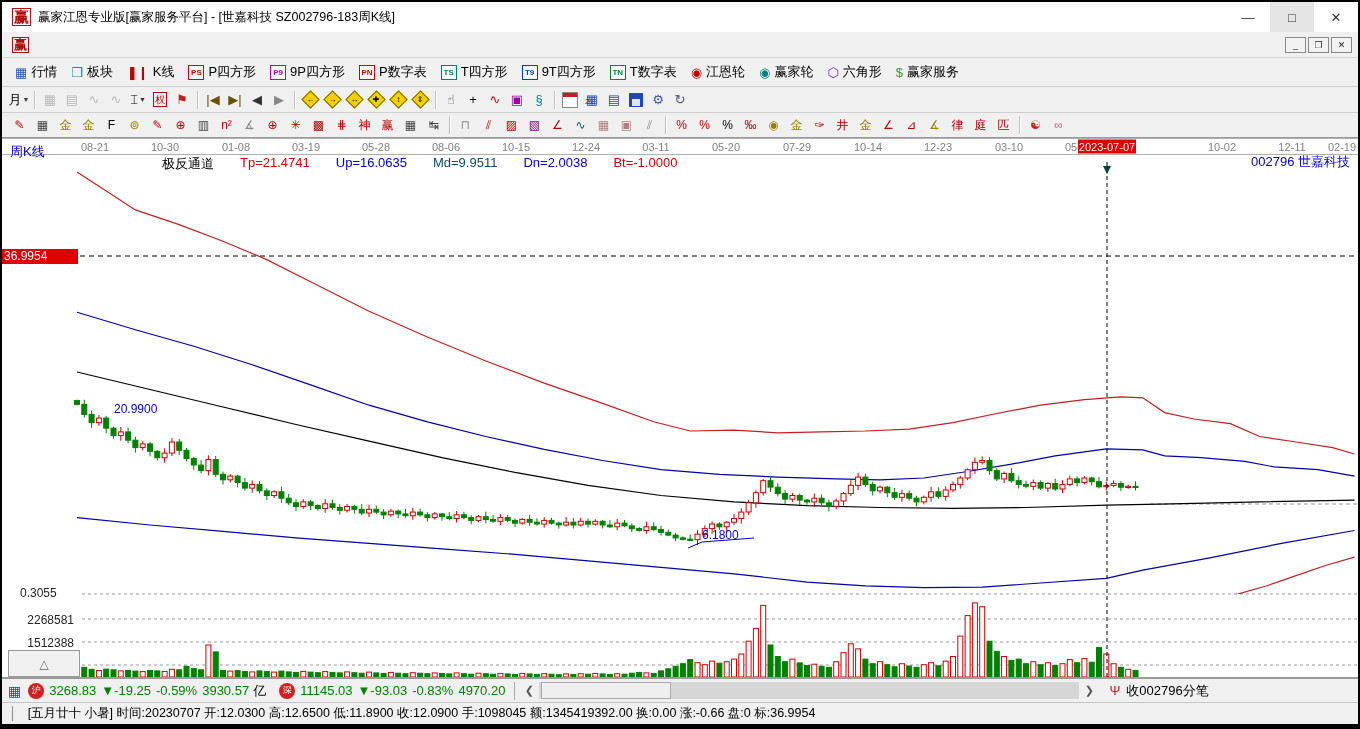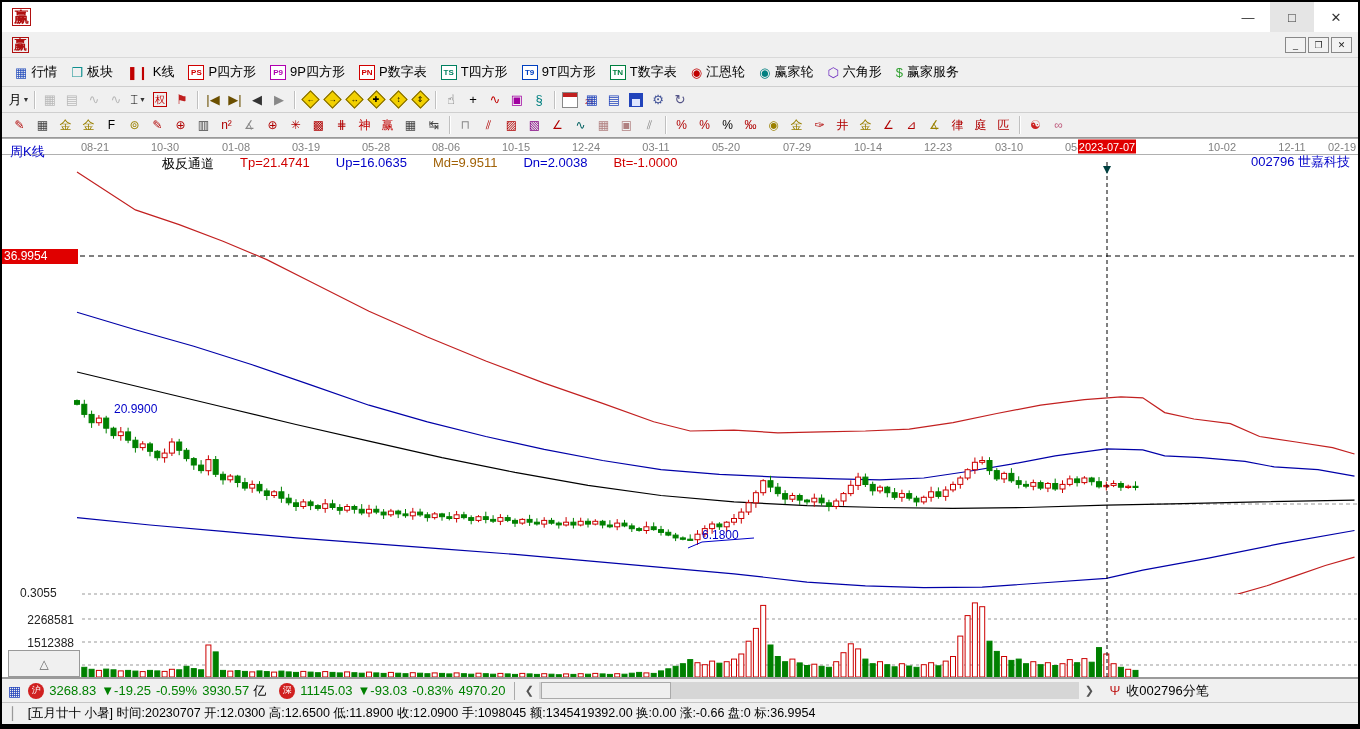--- a/index.html
+++ b/index.html
@@ -68,20 +68,21 @@
   #grip{color:#999;margin-right:6px;}
   #blackband{position:absolute;left:0;right:0;top:722px;height:7px;background:#000;}
 </style>
 </head>
 <body>
 
 <div id="win">
 
   <div class="row" id="titlebar">
     <span id="app-logo">赢</span>
+    <span id="title-text">赢家江恩专业版[赢家服务平台] - [世嘉科技  SZ002796-183周K线]</span>
     <div class="wbtns">
       <span class="wbtn">—</span>
       <span class="wbtn max">□</span>
       <span class="wbtn">✕</span>
     </div>
   </div>
 
   <div class="row" id="menubar">
     <span id="menu-logo">赢</span>
     <div class="mdibtns">
@@ -891,21 +892,21 @@
           <line x1="1105" y1="24" x2="1105" y2="540" stroke="#000000" stroke-dasharray="4 3"></line>
           <path d="M1101 28 L1109 28 L1105 36 Z" fill="#004040"></path>
         </g>
       </svg>
     <span class="ov" id="panel-label">周K线</span>
     <span class="ov" id="stock-label">002796  世嘉科技</span>
     <div class="ov" id="indicator-row">
         <span style="color:#000">极反通道</span>
         <span style="color:#d00000">Tp=21.4741</span>
         <span style="color:#0000c8">Up=16.0635</span>
-        <span style="color:#a16207">Md=9.9511</span>
+        <span style="color:#0c4a6e">Md=9.9511</span>
         <span style="color:#0000c8">Dn=2.0038</span>
         <span style="color:#d00000">Bt=-1.0000</span>
       </div>
     <div class="ov" id="price-box">36.9954</div>
     <span class="ov" id="bottom-price">0.3055</span>
     <div id="vol-labels">
         <span class="vol-label" style="top:475px">2268581</span>
         <span class="vol-label" style="top:498px">1512388</span>
         <span class="vol-label" style="top:521px">756194</span>
       </div>

